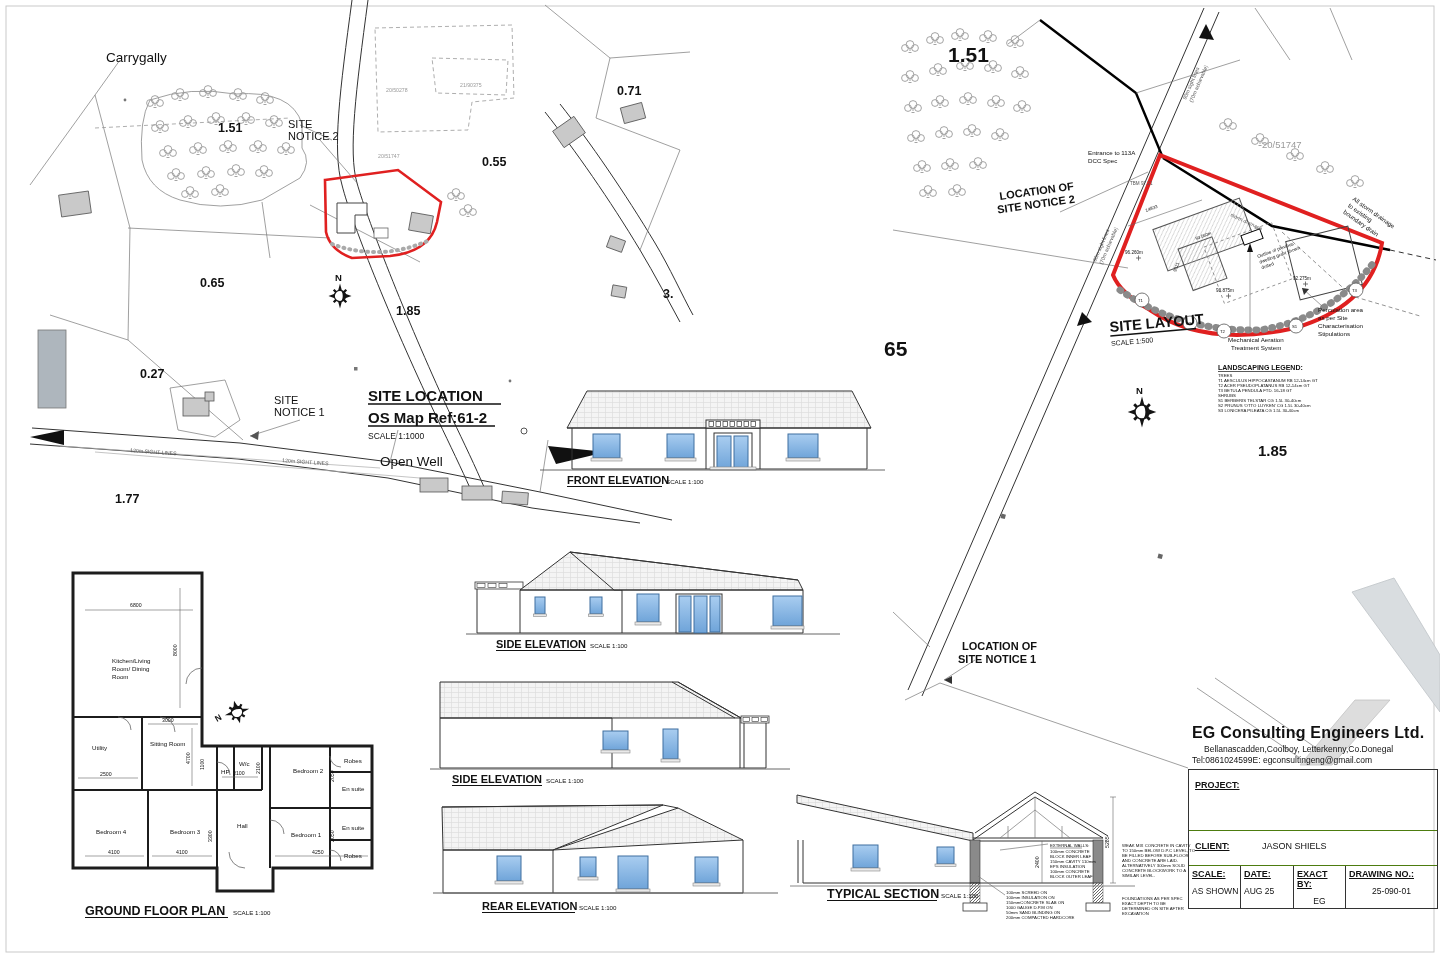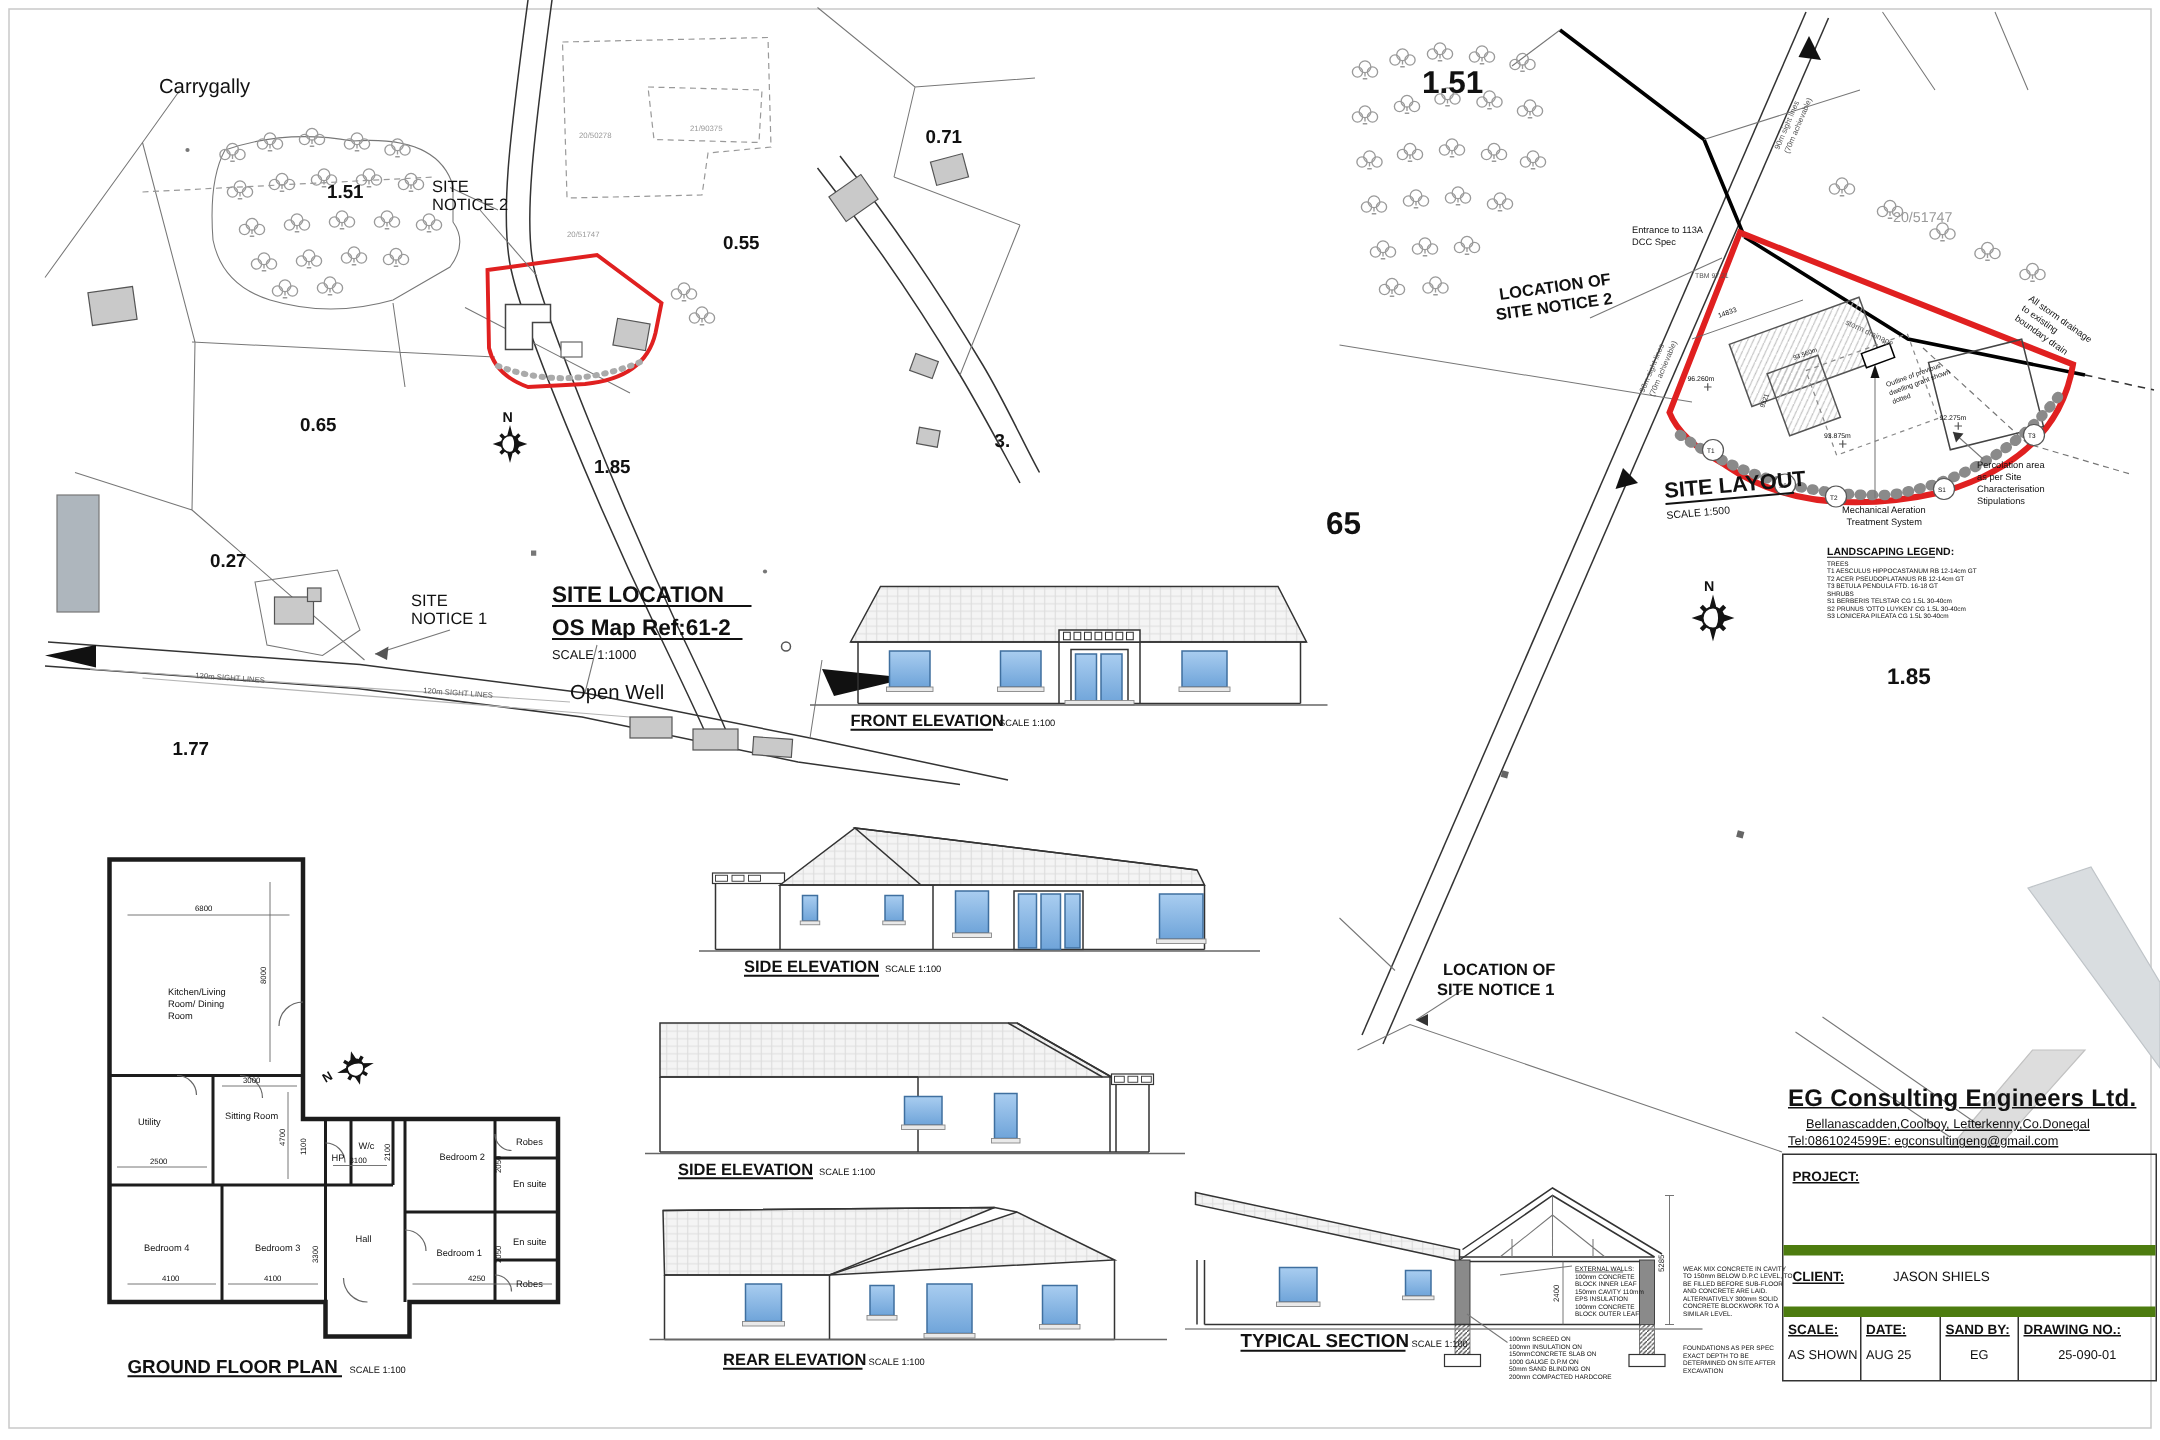--- a/index.html
+++ b/index.html
@@ -21,26 +21,26 @@
   .iwall{stroke:#1c1c1c;stroke-width:2;fill:none;}
   .dim{stroke:#666;stroke-width:.6;fill:none;}
   .red{stroke:#e02020;fill:none;}
   .bld{fill:#c9c9c9;stroke:#555;stroke-width:.8;}
   .win{fill:url(#wg);stroke:#3f6f9f;stroke-width:1;}
   .sill{fill:#e9e9e9;stroke:#888;stroke-width:.6;}
   .roof{fill:url(#roofTex);stroke:#333;stroke-width:1;}
   .hv{stroke:#000;stroke-width:2.4;fill:none;}
   
   #tblock{position:absolute;left:1188px;top:722px;width:250px;height:224px;color:#111;}
-  #tblock .hdr{padding:2px 2px 4px 4px;text-decoration:underline;}
+  #tblock .hdr{padding:2px 2px 4px 4px;}
   #tblock .company{font-size:16px;font-weight:bold;letter-spacing:.2px;}
   #tblock .addr{font-size:8.5px;margin-top:2px;margin-left:12px;}
   #tblock .telrow{font-size:8.5px;display:flex;margin-top:1px;padding-right:4px;}
   #tblock .box{border:1px solid #333;}
-  #tblock .row{border-bottom:7px solid #4d7c0f;padding:4px 6px;}
+  #tblock .row{border-bottom:1px solid #4d7c0f;padding:4px 6px;}
   #tblock .lbl{font-size:9px;font-weight:bold;text-decoration:underline;}
   #tblock .val{font-size:9px;margin-top:5px;line-height:1.35;}
   #tblock .client-val{display:inline-block;margin-left:28px;font-size:9px;}
   #tblock .cols{display:flex;}
   #tblock .col{border-right:1px solid #333;padding:3px 3px;box-sizing:border-box;}
   #tblock .col:last-child{border-right:none;}
   #tblock .colval{font-size:8.5px;margin-top:7px;white-space:nowrap;}
 </style>
 </head>
 <body>
@@ -600,21 +600,21 @@
     <div class="cols" style="height:42px;">
       <div class="col" style="width:52px;">
         <div class="lbl">SCALE:</div>
         <div class="colval">AS SHOWN</div>
       </div>
       <div class="col" style="width:53px;">
         <div class="lbl">DATE:</div>
         <div class="colval">AUG 25</div>
       </div>
       <div class="col" style="width:52px;">
-        <div class="lbl">SAND BY:</div>
+        <div class="lbl">EXACT BY:</div>
         <div class="colval" style="text-align:center;">EG</div>
       </div>
       <div class="col" style="flex:1;">
         <div class="lbl">DRAWING NO.:</div>
         <div class="colval" style="text-align:center;">25-090-01</div>
       </div>
     </div>
   </div>
 </div>
 </div>

